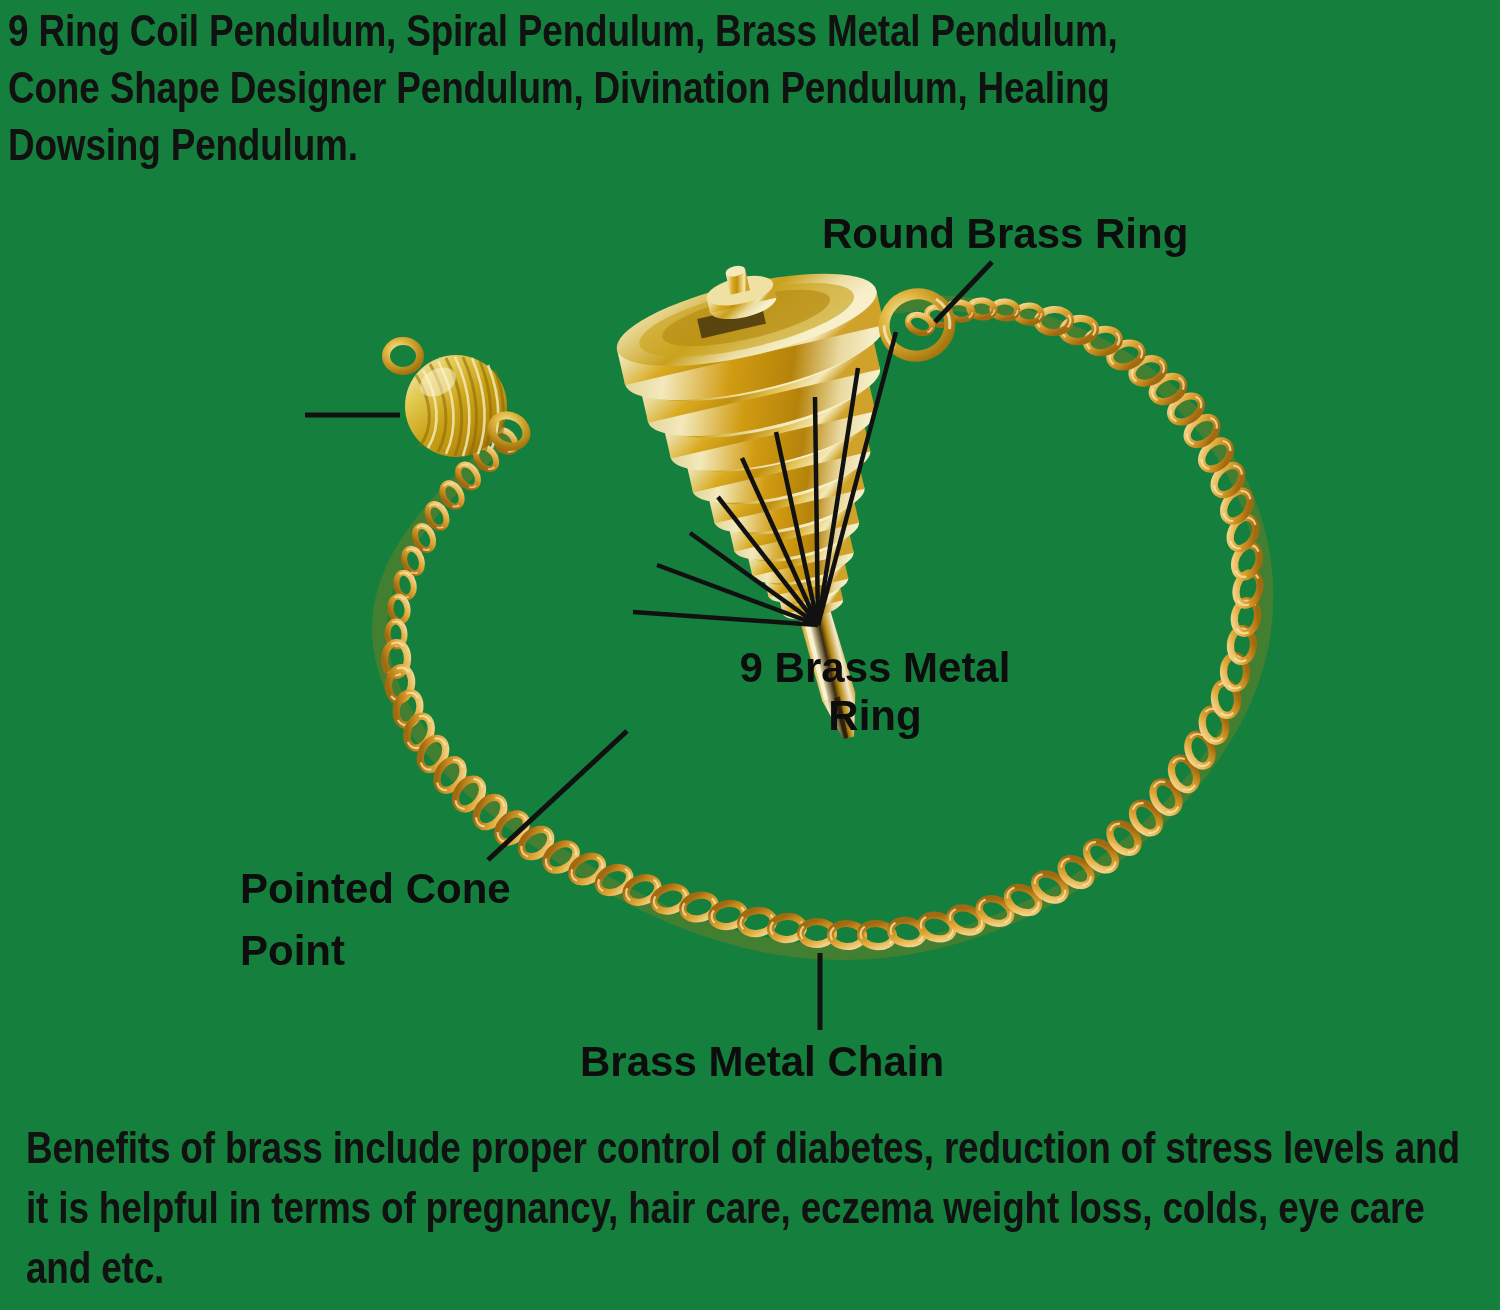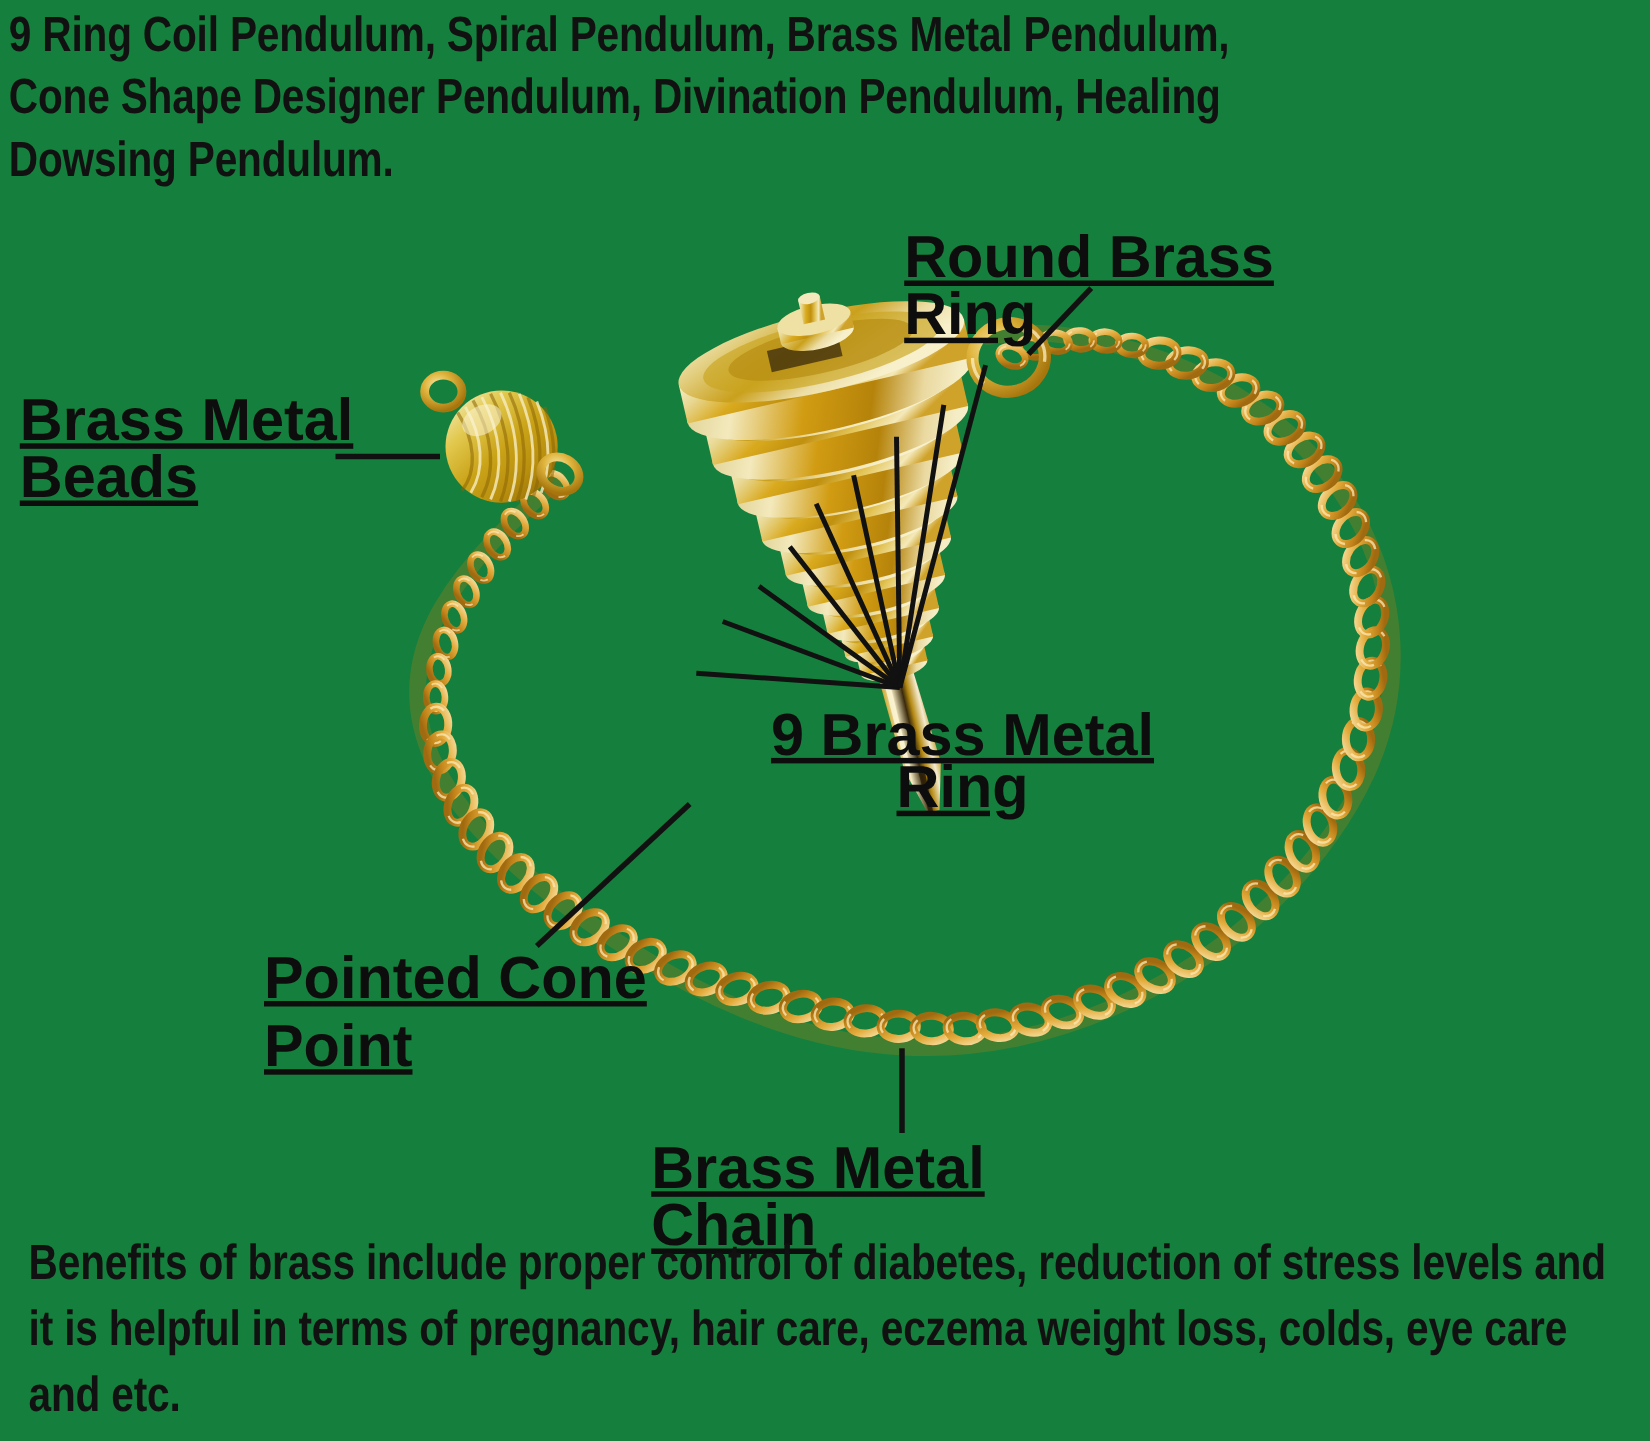--- a/index.html
+++ b/index.html
@@ -42,30 +42,29 @@
     line-height: 60px;
     transform: scaleX(0.82);
     transform-origin: left top;
   }
 
   
   .label {
     position: absolute;
     color: #0d0d0d;
     font-weight: bold;
-    font-size: 54px;
+    font-size: 42px;
     line-height: 52px;
     white-space: pre-line;
-    text-decoration: underline;
   }
   #label-beads      { left: 18px;  top: 356px; width: 330px; text-align: left; }
   #label-round-ring { left: 822px; top: 208px; width: 420px; text-align: left; }
   #label-nine-ring  { left: 700px; top: 644px; width: 350px; text-align: center; line-height: 48px;}
   #label-cone-point { left: 240px; top: 858px; width: 350px; line-height: 62px;}
-  #label-chain      { left: 580px; top: 1036px; width: 440px; text-align: left; margin-left: 12px; }
+  #label-chain      { left: 580px; top: 1036px; width: 440px; text-align: left; }
 
   
   #artwork {
     position: absolute;
     left: 0;
     top: 0;
     width: 1500px;
     height: 1310px;
     pointer-events: none;
   }
@@ -358,22 +357,20 @@
         <line x1="818" y1="625" x2="776" y2="432"></line>
         <line x1="818" y1="625" x2="815" y2="397"></line>
         <line x1="818" y1="625" x2="858" y2="368"></line>
         <line x1="818" y1="625" x2="896" y2="332"></line>
       </g>
     </g>
   </svg>
 
   <div class="para" id="header-text">9 Ring Coil Pendulum, Spiral Pendulum, Brass Metal Pendulum, Cone Shape Designer Pendulum, Divination Pendulum, Healing Dowsing Pendulum.</div>
 
-  <div class="label" id="label-beads">Brass Metal
-Beads</div>
 
   <div class="label" id="label-round-ring">Round Brass Ring</div>
 
   <div class="label" id="label-nine-ring">9 Brass Metal
 Ring</div>
 
   <div class="label" id="label-cone-point">Pointed Cone
 Point</div>
 
   <div class="label" id="label-chain">Brass Metal Chain</div>

